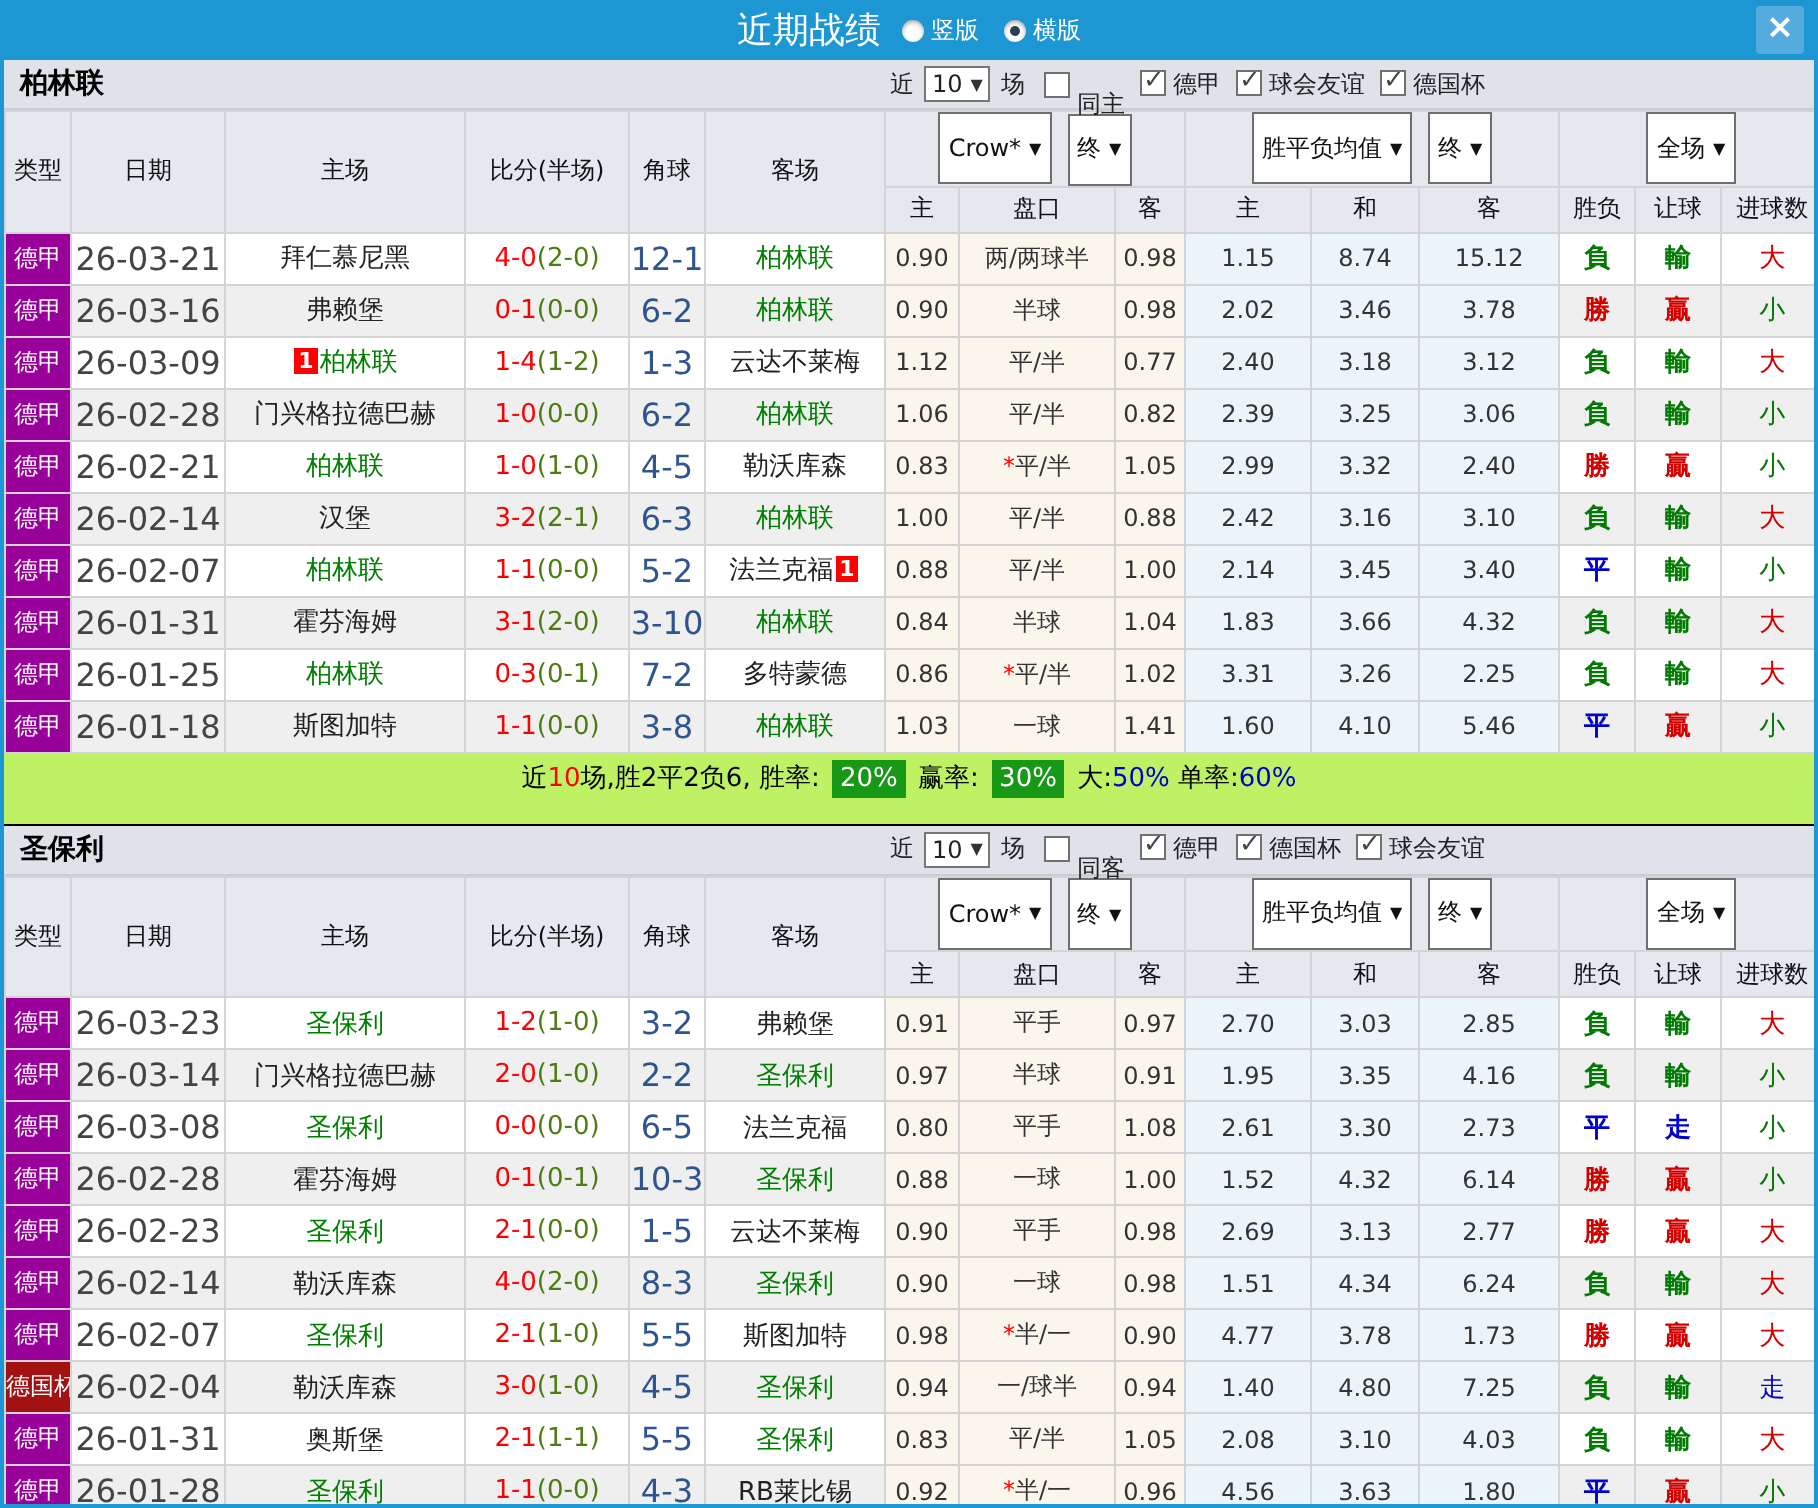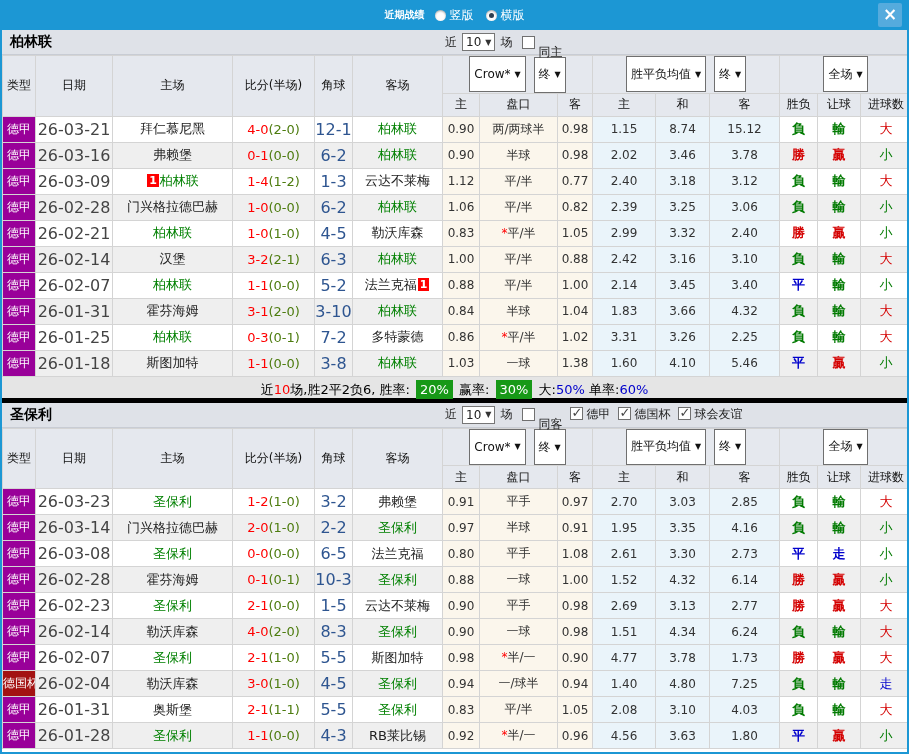--- a/index.html
+++ b/index.html
@@ -5,21 +5,21 @@
   * { box-sizing: border-box; }
   html,body { margin:0; padding:0; background:#fff; }
   body { font-family:"DejaVu Sans", sans-serif; width:909px; }
 
   .window { width:909px; height:754px; border:2px solid #1c97d4; border-top:none;
             overflow:hidden; background:#fff; position:relative; }
 
   
   .titlebar { height:30px; background:#1c97d4; position:relative;
               display:flex; align-items:center; justify-content:center; }
-  .titlebar .title { color:#fff; font-weight:bold; font-size:10px; margin-right:10px; }
+  .titlebar .title { color:#fff; font-weight:normal; font-size:18px; margin-right:10px; }
   .radio-group { display:flex; align-items:center; gap:12px; }
   .radio-opt { display:flex; align-items:center; gap:4px; color:#fff; font-size:12px; cursor:pointer; }
   .radio { width:11px; height:11px; border-radius:50%; background:#fdfdfd;
            box-shadow: inset 0 1px 2px rgba(0,0,0,.35); position:relative; display:inline-block; }
   .radio.selected::after { content:""; position:absolute; left:3px; top:3px; width:5px; height:5px;
            border-radius:50%; background:#2c3e50; }
   .close-btn { position:absolute; right:5px; top:3px; width:24px; height:24px; background:#55abdd;
            color:#fff; font-size:17px; font-weight:bold; text-align:center; line-height:23px;
            cursor:pointer; border-radius:2px; }
 
@@ -64,22 +64,22 @@
   td.col-odds { background:#fbf6ec !important; font-size:12px; color:#333; }
   .star { color:#ff0000; }
   td.col-avg { background:#eaf4fa !important; font-size:12px; color:#333; }
   td.col-res { font-weight:bold; font-size:13px; }
   td.col-goal { font-weight:normal; }
   .c-r { color:#d40000; }
   .c-g { color:#007a00; }
   .c-b { color:#0000cc; }
 
   
-  .summary { height:26px; line-height:26px; text-align:center; font-size:13px; color:#000;
-             background:#e5e5e5; border-bottom:5px solid #000000; }
+  .summary { height:36px; line-height:26px; text-align:center; font-size:13px; color:#000;
+             background:#bef264; border-bottom:1px solid #000000; }
   .summary .p-r { color:#ff0000; }
   .summary .p-b { color:#0000cc; }
   .summary .p-badge { background:#179917; color:#fff; padding:2px 4px; margin:0 2px; }
 </style>
 </head>
 <body>
 
 <div class="window">
 
   <div class="titlebar">
@@ -102,20 +102,21 @@
       <span class="team-name">柏林联</span>
       <span class="filters">
         <span class="lbl">近</span>
         <span class="mini-select">
           <span>10</span>
           <span class="arr">▼</span>
         </span>
         <span class="lbl">场</span>
         <span class="cb"></span>
         <span class="cb-label">同主</span>
+        <span><span class="cb checked"></span><span class="cb-label">德甲</span><span class="cb checked"></span><span class="cb-label">球会友谊</span><span class="cb checked"></span><span class="cb-label">德国杯</span></span>
       </span>
     </div>
 
     <table class="matches">
       <colgroup>
         <col style="width:33px">
           <col style="width:77px">
           <col style="width:120px">
           <col style="width:82px">
         <col style="width:38px">
@@ -333,21 +334,21 @@
           </tr>
           <tr class="alt">
             <td class="col-type t-league">德甲</td>
             <td class="col-date">26-01-18</td>
             <td class="col-team"><span>斯图加特</span></td>
             <td class="col-score"><span class="ft">1-1</span><span class="ht">(0-0)</span></td>
             <td class="col-corner">3-8</td>
             <td class="col-team"><span class="focus">柏林联</span></td>
             <td class="col-odds">1.03</td>
             <td class="col-odds">一球</td>
-            <td class="col-odds">1.38</td>
+            <td class="col-odds">1.41</td>
             <td class="col-avg">1.60</td>
             <td class="col-avg">4.10</td>
             <td class="col-avg">5.46</td>
             <td class="col-res c-b">平</td>
             <td class="col-res c-r">贏</td>
             <td class="col-res col-goal c-g">小</td>
           </tr>
         </tbody>
     </table>
 

